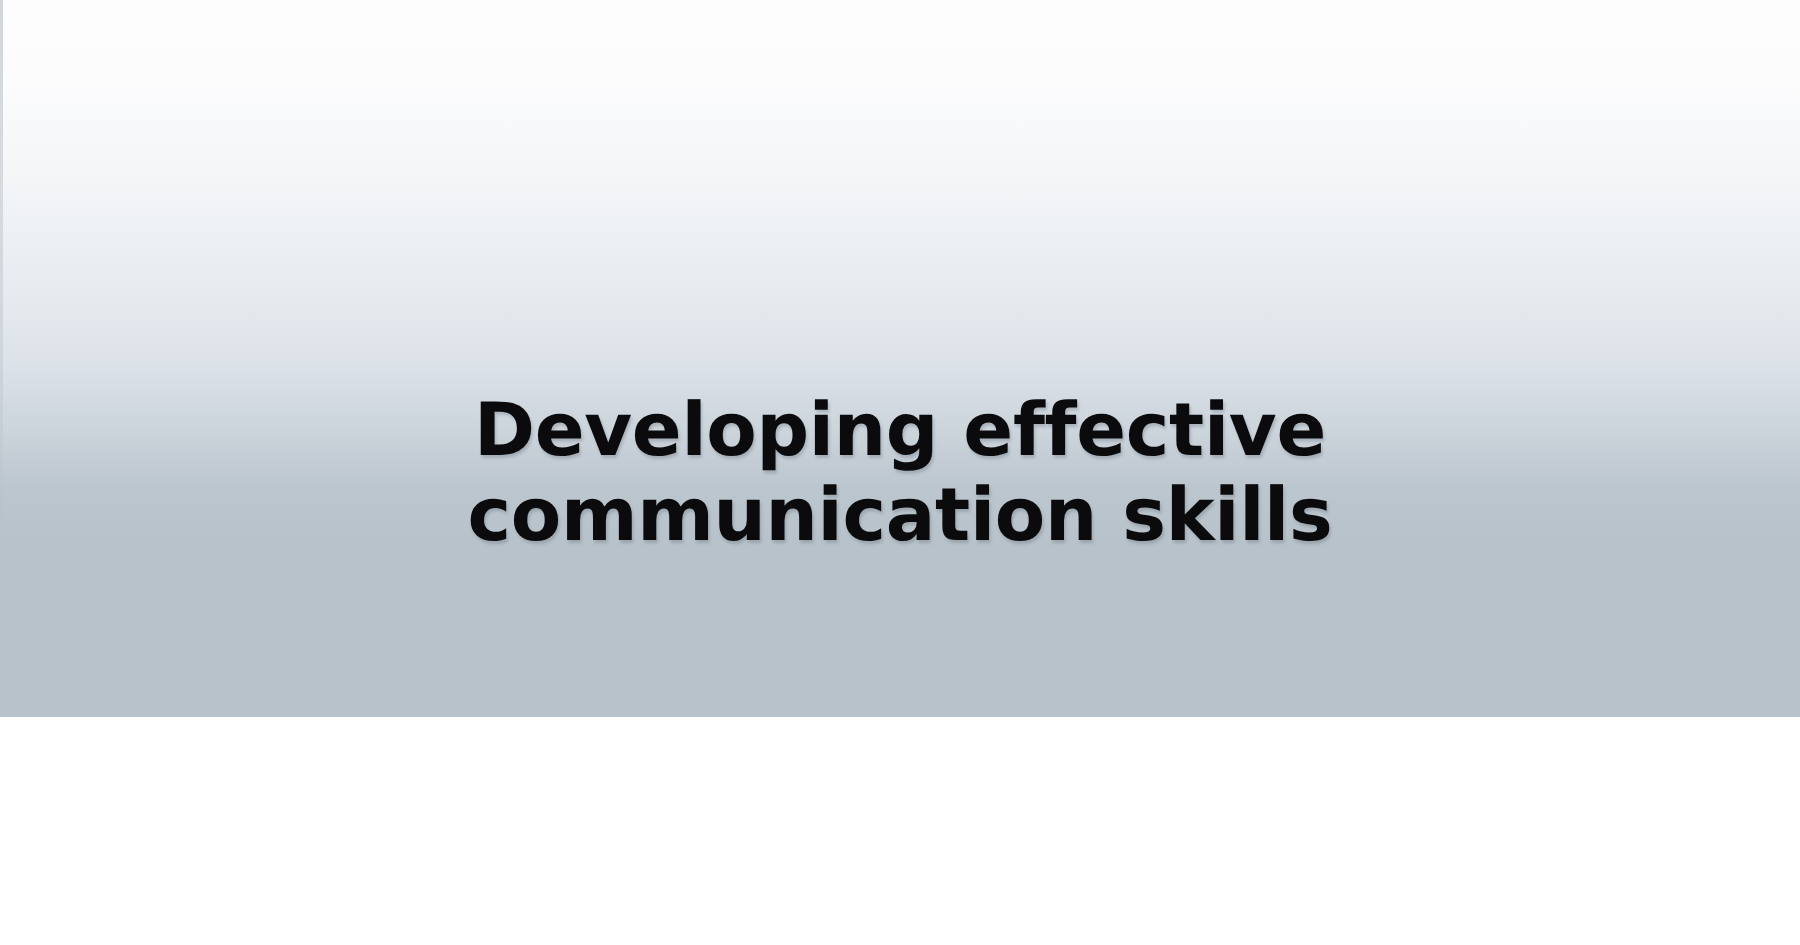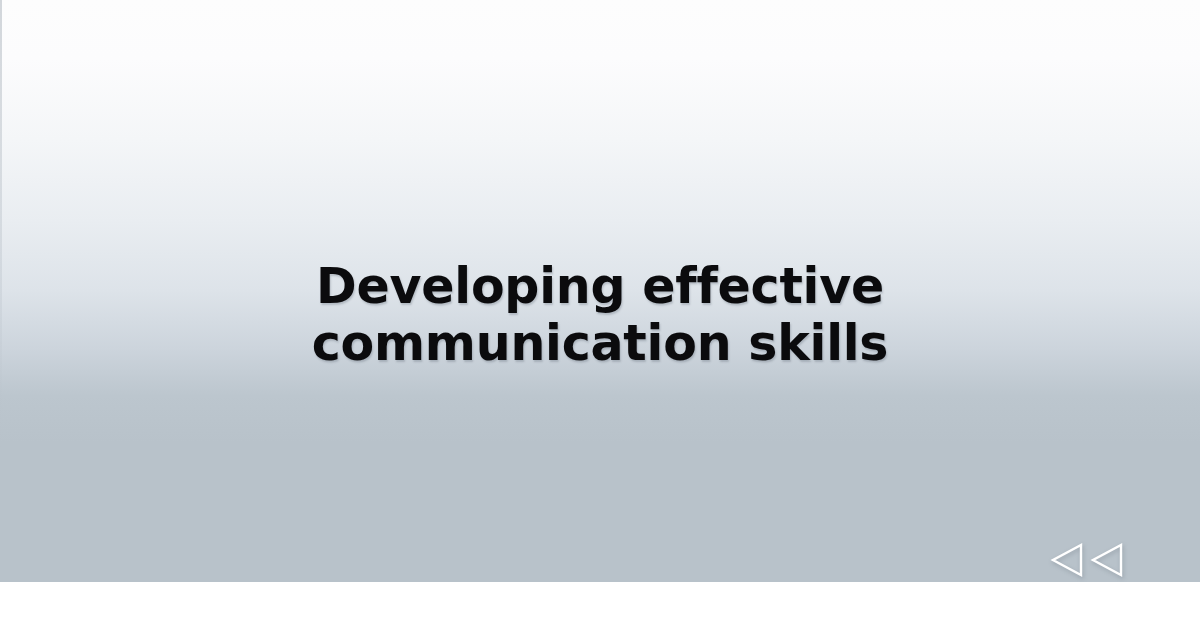--- a/index.html
+++ b/index.html
@@ -11,21 +11,21 @@
     width: 1200px;
     height: 630px;
     overflow: hidden;
     font-family: "DejaVu Sans", sans-serif;
     background: #ffffff;
   }
 
   .card {
     position: relative;
     width: 1200px;
-    height: 582px;
+    height: 478px;
     box-sizing: border-box;
     overflow: hidden;
     
     background: linear-gradient(
       to bottom,
       #fdfdfd 0%,
       #fcfcfd 10%,
       #f4f6f8 24%,
       #e9edf1 38%,
       #dde3e9 50%,

